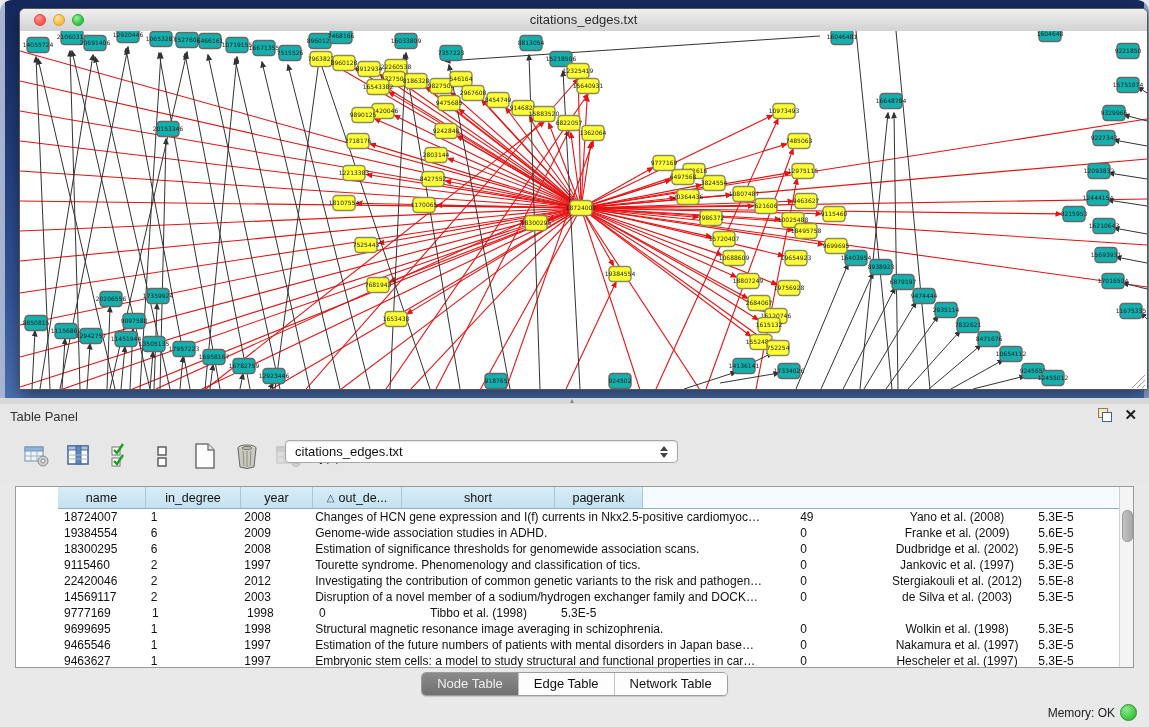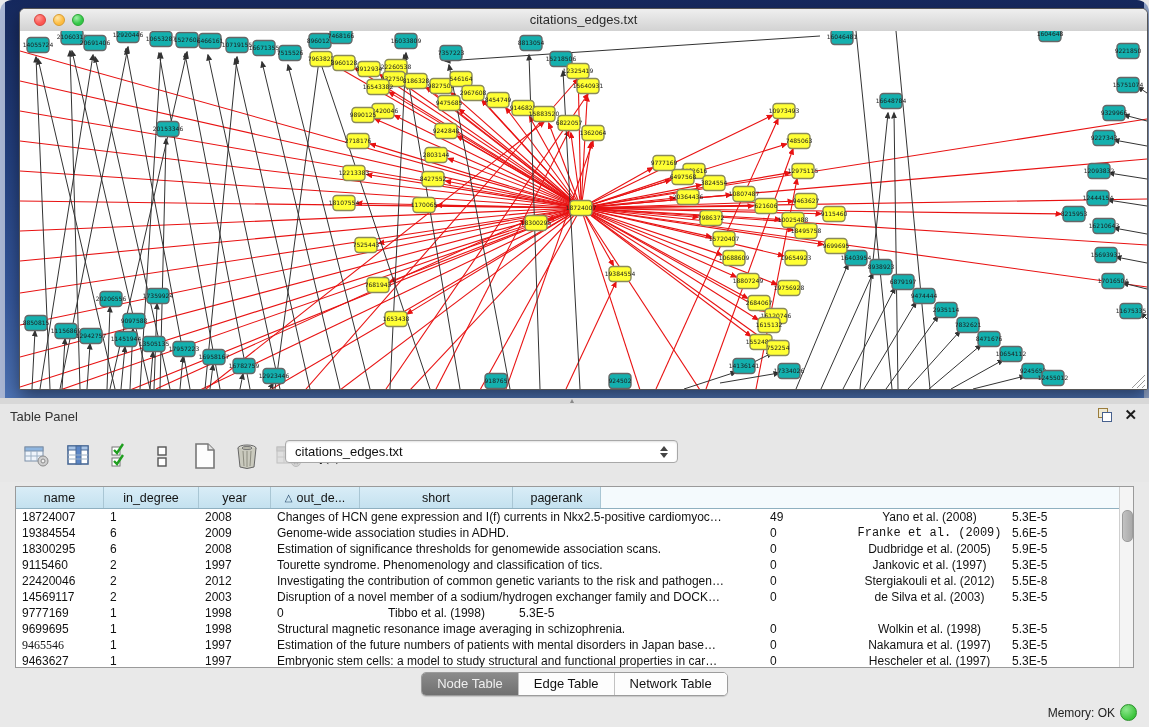--- a/index.html
+++ b/index.html
@@ -47,21 +47,21 @@
      display:flex;align-items:center;box-sizing:border-box;}
   #combo .cval{flex:1;padding-left:9px;font-size:13px;color:#111;}
   #combo .arrows{width:18px;display:flex;flex-direction:column;align-items:center;gap:2px;padding-right:4px;}
   #combo .arrows i{width:0;height:0;border-left:4px solid transparent;border-right:4px solid transparent;}
   #combo .arrows .up{border-bottom:5px solid #444;}
   #combo .arrows .dn{border-top:5px solid #444;}
 
   
   #tablewrap{position:absolute;left:15px;top:486px;width:1119px;height:182px;
      background:#fff;border:1px solid #9a9a9a;box-sizing:border-box;}
-  #grid{position:absolute;left:0;top:0;right:14px;bottom:0;overflow:hidden;}
+  #grid{position:absolute;left:0;top:0;right:14px;bottom:0;overflow:hidden;padding-left:42px;}
   .hrow{display:flex;height:21px;border-bottom:1px solid #8fb0c0;}
   .hcell{background:linear-gradient(#d9edf7,#c4e1ef);border-right:1px solid #a9c6d4;
      font-size:12.5px;display:flex;align-items:center;justify-content:center;
      box-sizing:border-box;color:#111;white-space:nowrap;overflow:hidden;}
   .hcell .tri{font-size:10px;margin-right:4px;color:#246;}
   .hcell.filler{background:#f4fafd;border-right:none;flex:1;}
   .drow{display:flex;height:16px;}
   .dcell{font-size:12px;line-height:16px;padding-left:6px;box-sizing:border-box;
      white-space:nowrap;overflow:hidden;color:#111;}
   .dcell.center{text-align:center;padding-left:0;}
@@ -848,30 +848,30 @@
           <div class="dcell" style="width: 89px;">49</div>
           <div class="dcell center" style="width: 153px;">Yano et al. (2008)</div>
           <div class="dcell" style="width: 88px;">5.3E-5</div>
         </div>
         <div class="drow">
           <div class="dcell" style="width: 88px;">19384554</div>
           <div class="dcell" style="width: 95px;">6</div>
           <div class="dcell" style="width: 72px;">2009</div>
           <div class="dcell" style="width: 493px;">Genome-wide association studies in ADHD.</div>
           <div class="dcell" style="width: 89px;">0</div>
-          <div class="dcell center" style="width: 153px; font-family: Liberation Mono, monospace;">Franke et al. (2009)</div>
+          <div class="dcell center" style="width: 153px;">Franke et al. (2009)</div>
           <div class="dcell" style="width: 88px;">5.6E-5</div>
         </div>
         <div class="drow">
           <div class="dcell" style="width: 88px;">18300295</div>
           <div class="dcell" style="width: 95px;">6</div>
           <div class="dcell" style="width: 72px;">2008</div>
           <div class="dcell" style="width: 493px;">Estimation of significance thresholds for genomewide association scans.</div>
           <div class="dcell" style="width: 89px;">0</div>
-          <div class="dcell center" style="width: 153px;">Dudbridge et al. (2005)</div>
+          <div class="dcell center" style="width: 153px;">Dudbridge et al. (2002)</div>
           <div class="dcell" style="width: 88px;">5.9E-5</div>
         </div>
         <div class="drow">
           <div class="dcell" style="width: 88px;">9115460</div>
           <div class="dcell" style="width: 95px;">2</div>
           <div class="dcell" style="width: 72px;">1997</div>
           <div class="dcell" style="width: 493px;">Tourette syndrome. Phenomenology and classification of tics.</div>
           <div class="dcell" style="width: 89px;">0</div>
           <div class="dcell center" style="width: 153px;">Jankovic et al. (1997)</div>
           <div class="dcell" style="width: 88px;">5.3E-5</div>
@@ -905,21 +905,21 @@
         <div class="drow">
           <div class="dcell" style="width: 88px;">9699695</div>
           <div class="dcell" style="width: 95px;">1</div>
           <div class="dcell" style="width: 72px;">1998</div>
           <div class="dcell" style="width: 493px;">Structural magnetic resonance image averaging in schizophrenia.</div>
           <div class="dcell" style="width: 89px;">0</div>
           <div class="dcell center" style="width: 153px;">Wolkin et al. (1998)</div>
           <div class="dcell" style="width: 88px;">5.3E-5</div>
         </div>
         <div class="drow">
-          <div class="dcell" style="width: 88px; font-family: Liberation Serif, serif;">9465546</div>
+          <div class="dcell" style="width: 88px;">9465546</div>
           <div class="dcell" style="width: 95px;">1</div>
           <div class="dcell" style="width: 72px;">1997</div>
           <div class="dcell" style="width: 493px;">Estimation of the future numbers of patients with mental disorders in Japan base…</div>
           <div class="dcell" style="width: 89px;">0</div>
           <div class="dcell center" style="width: 153px;">Nakamura et al. (1997)</div>
           <div class="dcell" style="width: 88px;">5.3E-5</div>
         </div>
         <div class="drow">
           <div class="dcell" style="width: 88px;">9463627</div>
           <div class="dcell" style="width: 95px;">1</div>

